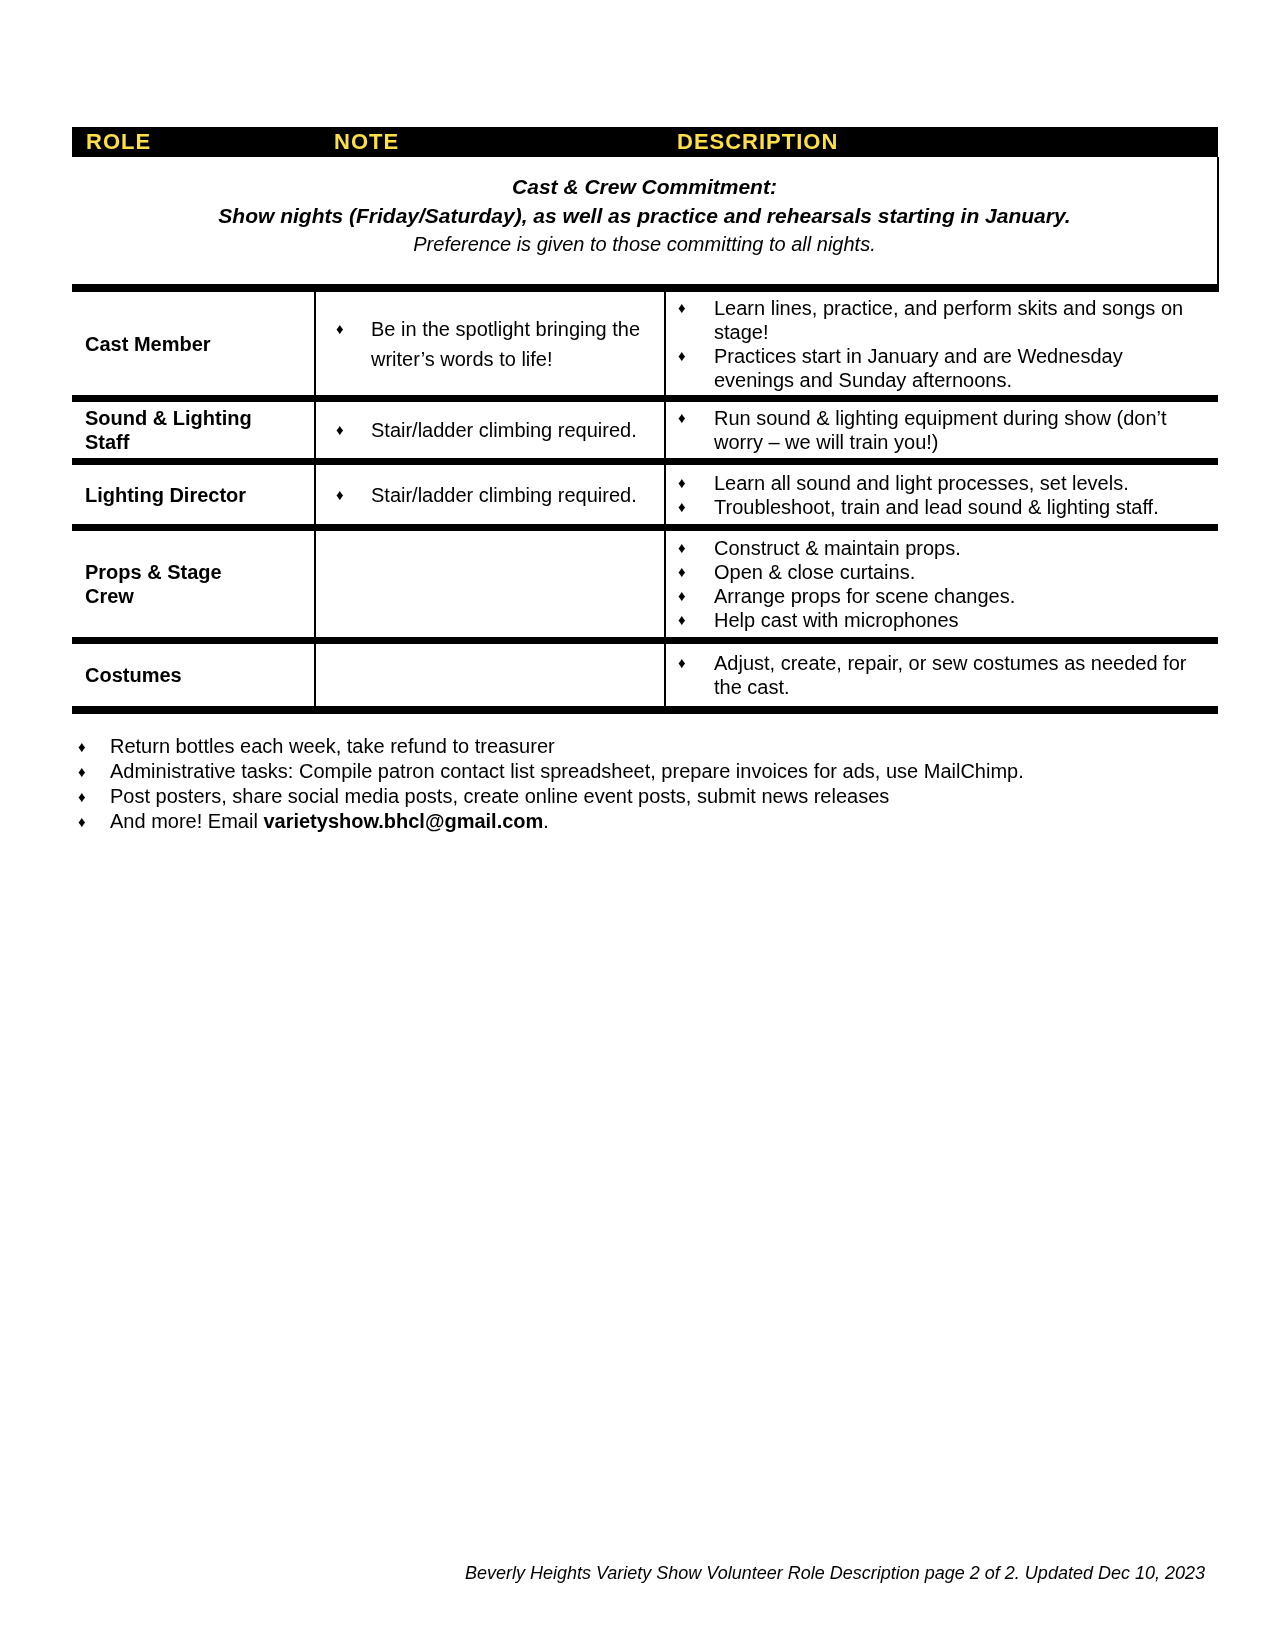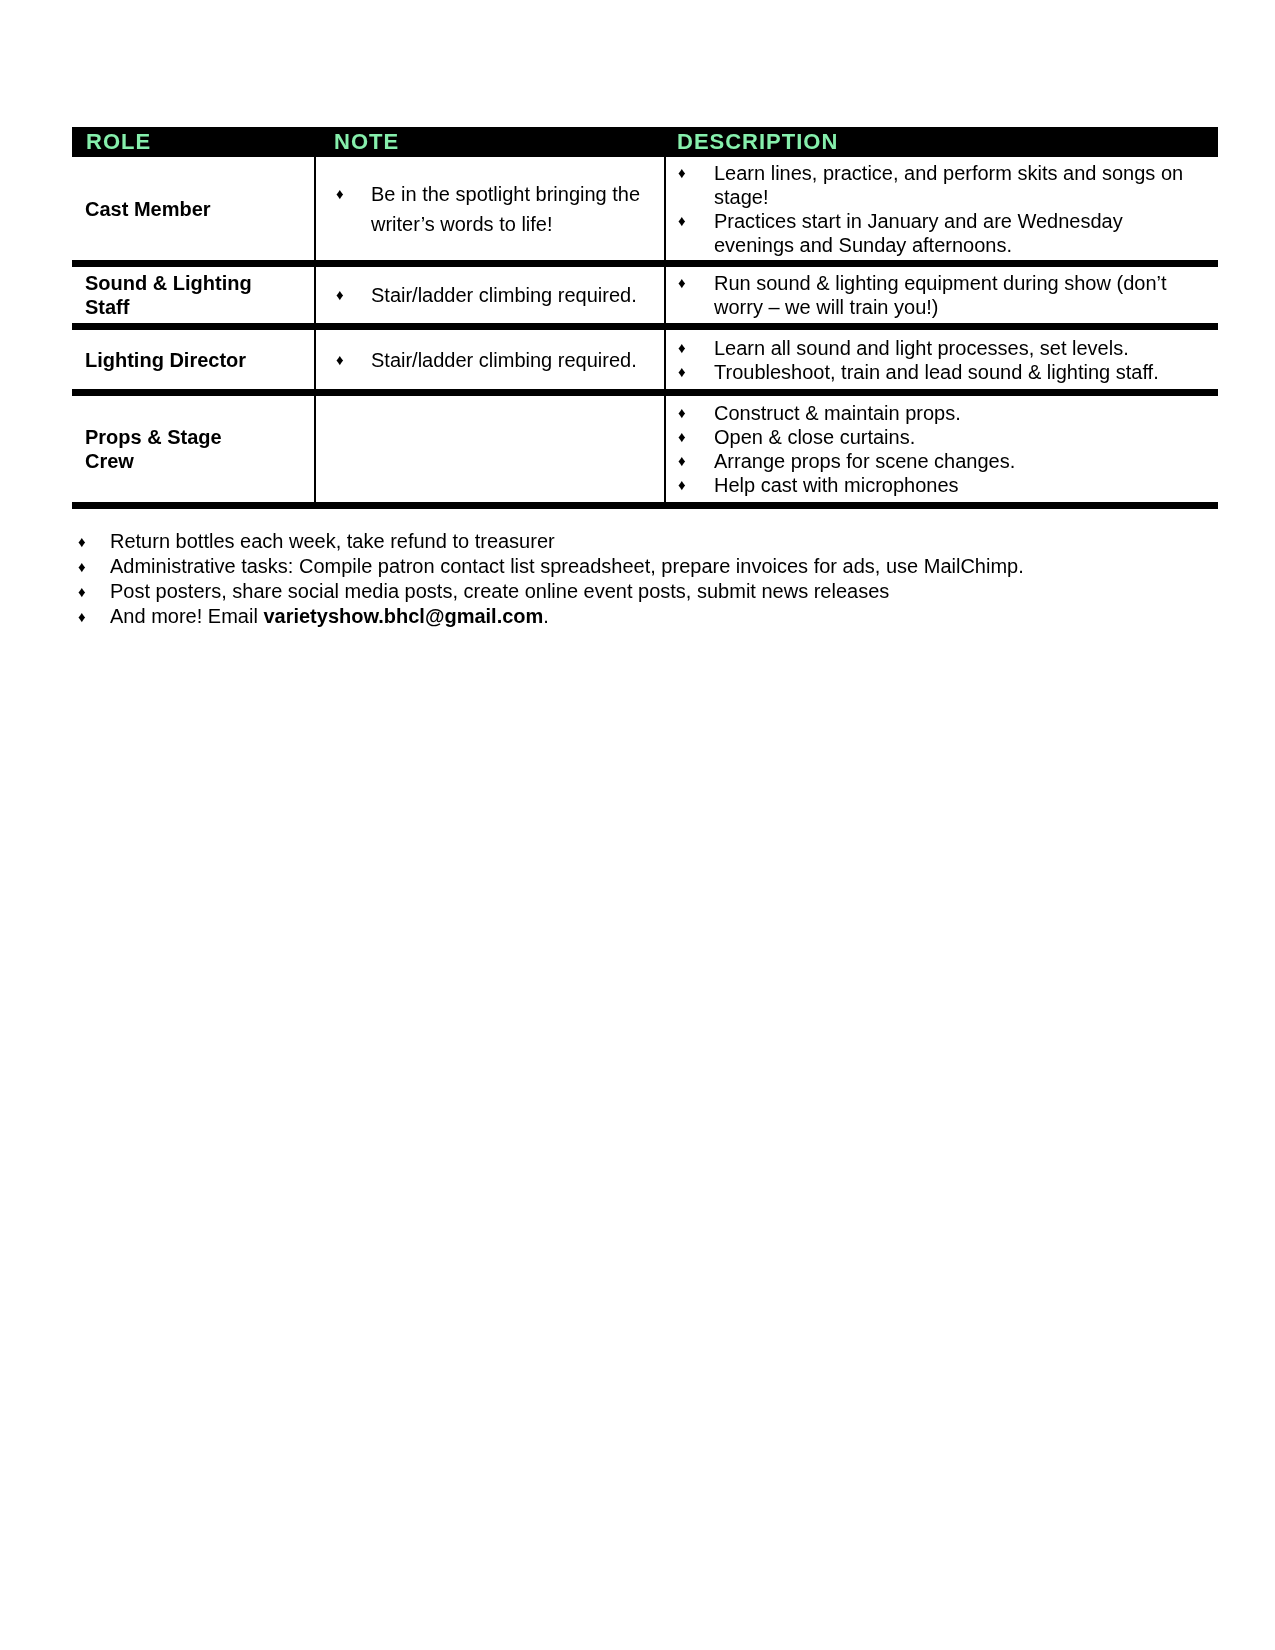--- a/index.html
+++ b/index.html
@@ -18,21 +18,21 @@
   table.roles {
     border-collapse: collapse;
     table-layout: fixed;
     width: 1146px;
     margin: 127px 0 0 72px;
   }
   table.roles th, table.roles td { vertical-align: middle; }
 
   tr.hdr th {
     background: #000000;
-    color: #86efac;
+    color: #fde047;
     font-size: 22px;
     font-weight: bold;
     letter-spacing: 1px;
     text-align: left;
     height: 30px;
     padding: 0;
   }
   tr.hdr th.h-role { padding-left: 14px; }
   tr.hdr th.h-note { padding-left: 19px; margin-top: 31px; }
   tr.hdr th.h-desc { padding-left: 12px; }
@@ -128,20 +128,27 @@
       <col style="width:553px">
     </colgroup>
 
     <tbody>
         <tr class="hdr">
       <th class="h-role">ROLE</th>
       <th class="h-note">NOTE</th>
       <th class="h-desc">DESCRIPTION</th>
     </tr>
 
+    <tr class="commit">
+      <td colspan="3">
+        <div class="commit-line1">Cast &amp; Crew Commitment:</div>
+        <div class="commit-line2">Show nights (Friday/Saturday), as well as practice and rehearsals starting in January.</div>
+        <div class="commit-line3">Preference is given to those committing to all nights.</div>
+      </td>
+    </tr>
 
     <tr class="data r-cast">
       <td class="role-cell">Cast Member</td>
       <td class="note-cell">
         <div class="bullet">
           <span class="marker">♦</span>
           <span class="txt">Be in the spotlight bringing the writer’s words to life!</span>
         </div>
       </td>
       <td class="desc-cell">
@@ -209,20 +216,30 @@
           <span class="txt">Arrange props for scene changes.</span>
         </div>
         <div class="bullet">
           <span class="marker">♦</span>
           <span class="txt">Help cast with microphones</span>
         </div>
       </td>
     </tr>
 
 
+    <tr class="data r-cost last">
+      <td class="role-cell">Costumes</td>
+      <td class="note-cell"></td>
+      <td class="desc-cell">
+        <div class="bullet">
+          <span class="marker">♦</span>
+          <span class="txt">Adjust, create, repair, or sew costumes as needed for the cast.</span>
+        </div>
+      </td>
+    </tr>
   </tbody>
     </table>
 
   <div class="volunteer">
     <div class="v-list">
       <div class="bullet">
         <span class="marker">♦</span>
         <span class="txt">Return bottles each week, take refund to treasurer</span>
       </div>
       <div class="bullet">
@@ -233,14 +250,15 @@
         <span class="marker">♦</span>
         <span class="txt">Post posters, share social media posts, create online event posts, submit news releases</span>
       </div>
       <div class="bullet">
         <span class="marker">♦</span>
         <span class="txt"><span>And more! Email </span><span class="email">varietyshow.bhcl@gmail.com</span><span>.</span></span>
       </div>
     </div>
   </div>
 
+  <div class="doc-footer">Beverly Heights Variety Show Volunteer Role Description page 2 of 2. Updated Dec 10, 2023</div>
 
 </div>
 
 </body></html>

